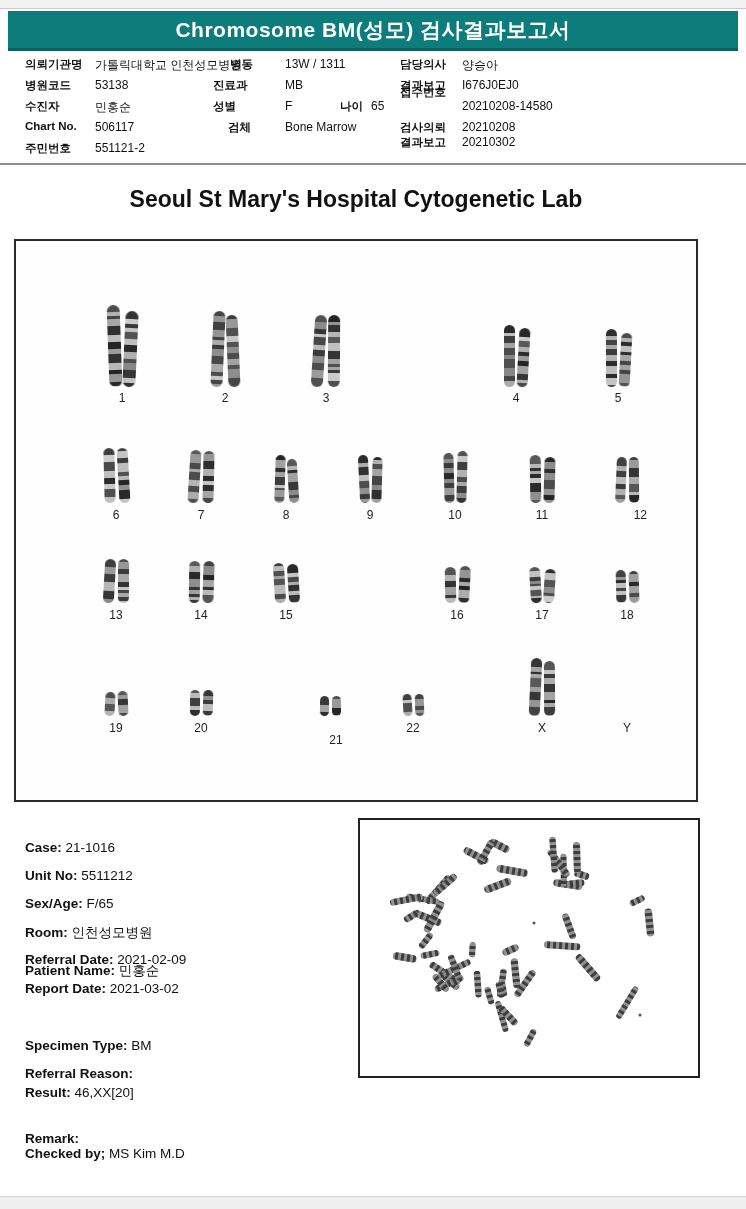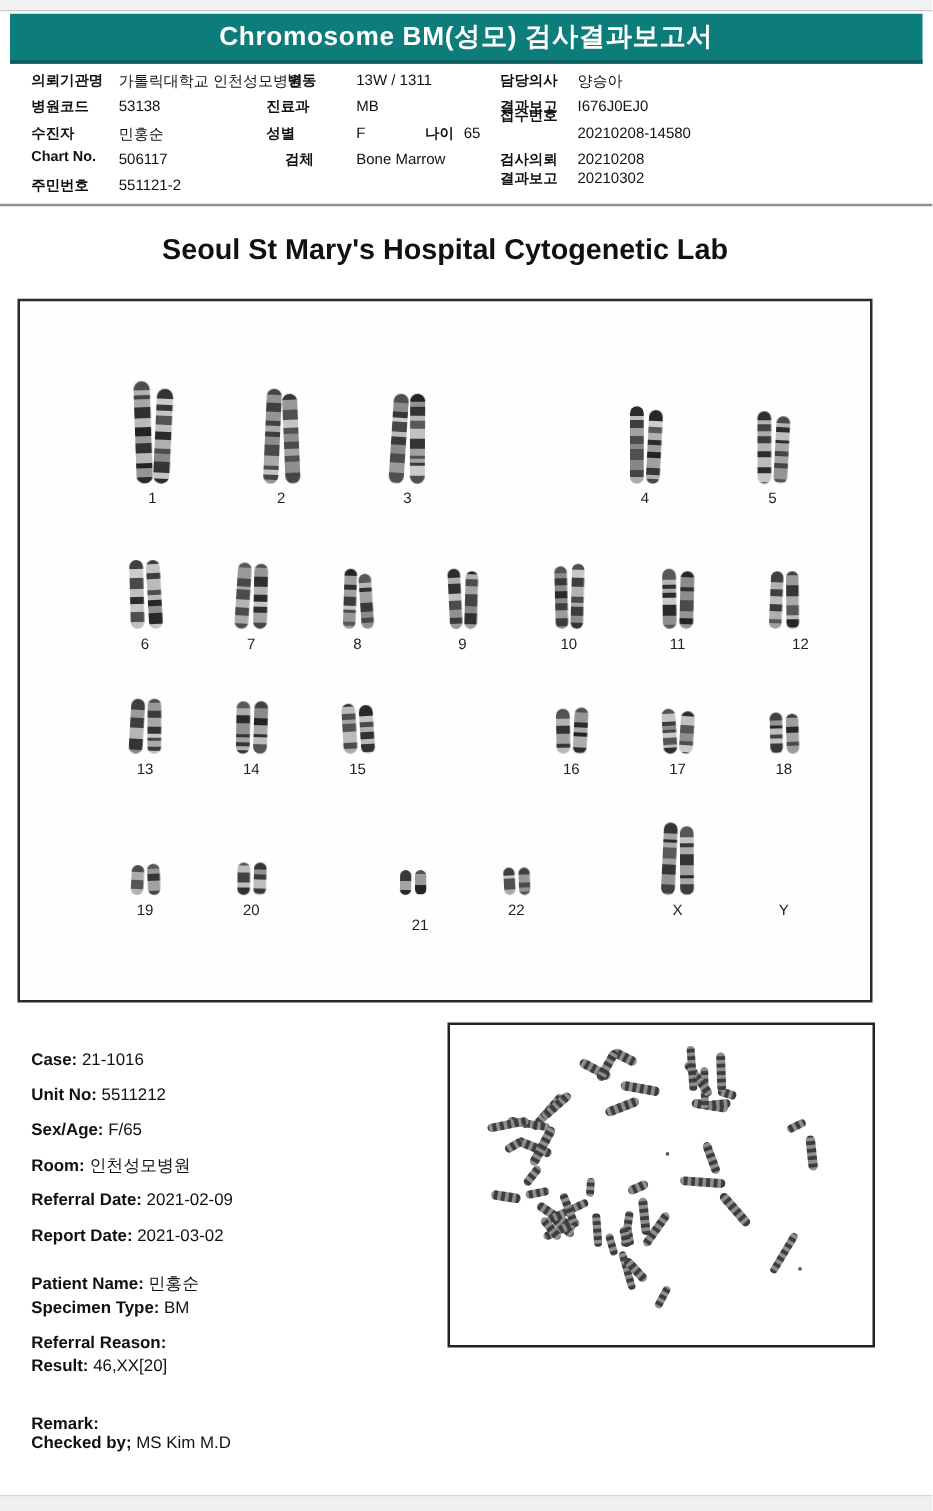--- a/index.html
+++ b/index.html
@@ -213,21 +213,21 @@
     <div class="chrom-label" style="left: 591px; top: 480px;">Y</div>
   </div>
 
 <div class="case-info" id="case-info">
     <div class="case-line" style="top: 840px; text-align: center;"><b>Case:</b><span> 21-1016</span></div>
     <div class="case-line" style="top: 868px;"><b>Unit No:</b><span> 5511212</span></div>
     <div class="case-line" style="top: 896px;"><b>Sex/Age:</b><span> F/65</span></div>
     <div class="case-line" style="top: 924px;"><b>Room:</b><span> 인천성모병원</span></div>
     <div class="case-line" style="top: 952px;"><b>Referral Date:</b><span> 2021-02-09</span></div>
     <div class="case-line" style="top: 981px;"><b>Report Date:</b><span> 2021-03-02</span></div>
-    <div class="case-line" style="top: 1018px;"><b>Patient Name:</b><span> 민홍순</span></div>
+    <div class="case-line" style="top: 962px;"><b>Patient Name:</b><span> 민홍순</span></div>
     <div class="case-line" style="top: 1038px;"><b>Specimen Type:</b><span> BM</span></div>
     <div class="case-line" style="top: 1066px;"><b>Referral Reason:</b></div>
     <div class="case-line" style="top: 1085px;"><b>Result:</b><span> 46,XX[20]</span></div>
     <div class="case-line" style="top: 1131px;"><b>Remark:</b></div>
     <div class="case-line" style="top: 1146px;"><b>Checked by;</b><span> MS Kim  M.D</span></div>
   </div>
 
 <div class="meta-box">
   <svg id="metaphase-svg" width="338" height="256" viewBox="0 0 338 256">
     <defs>

